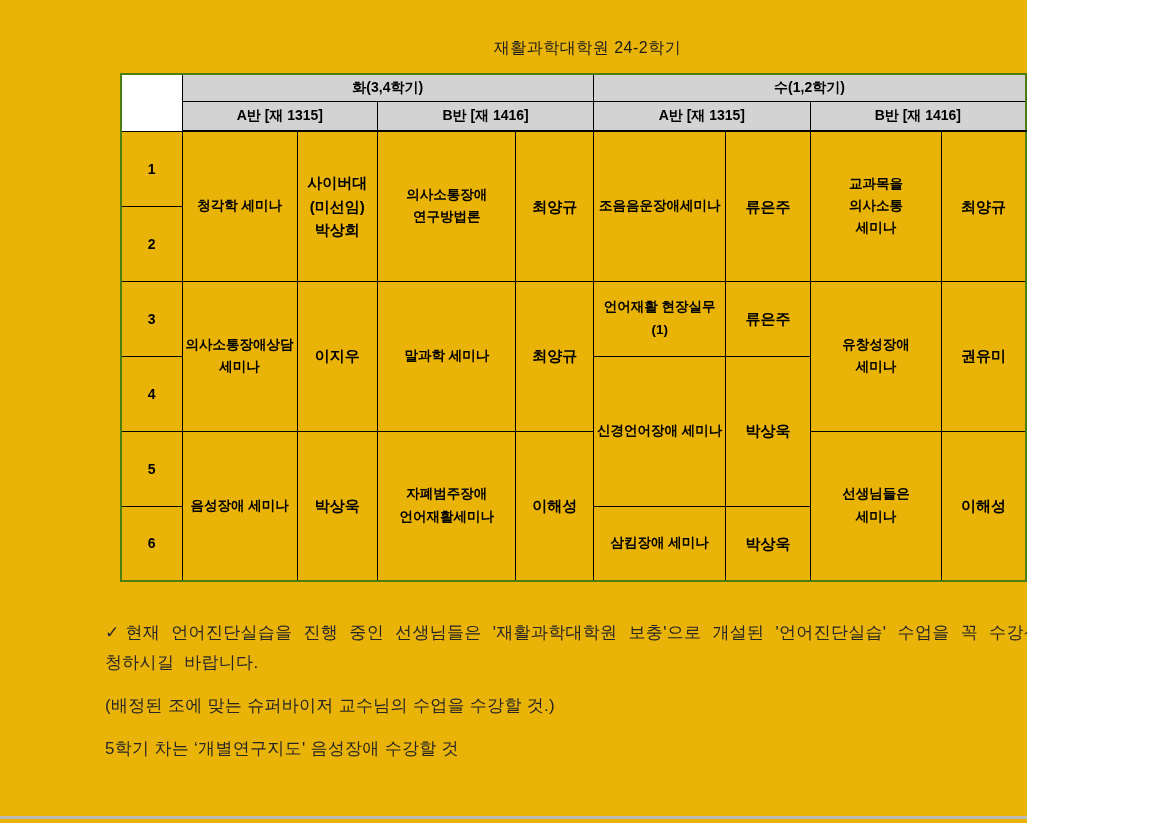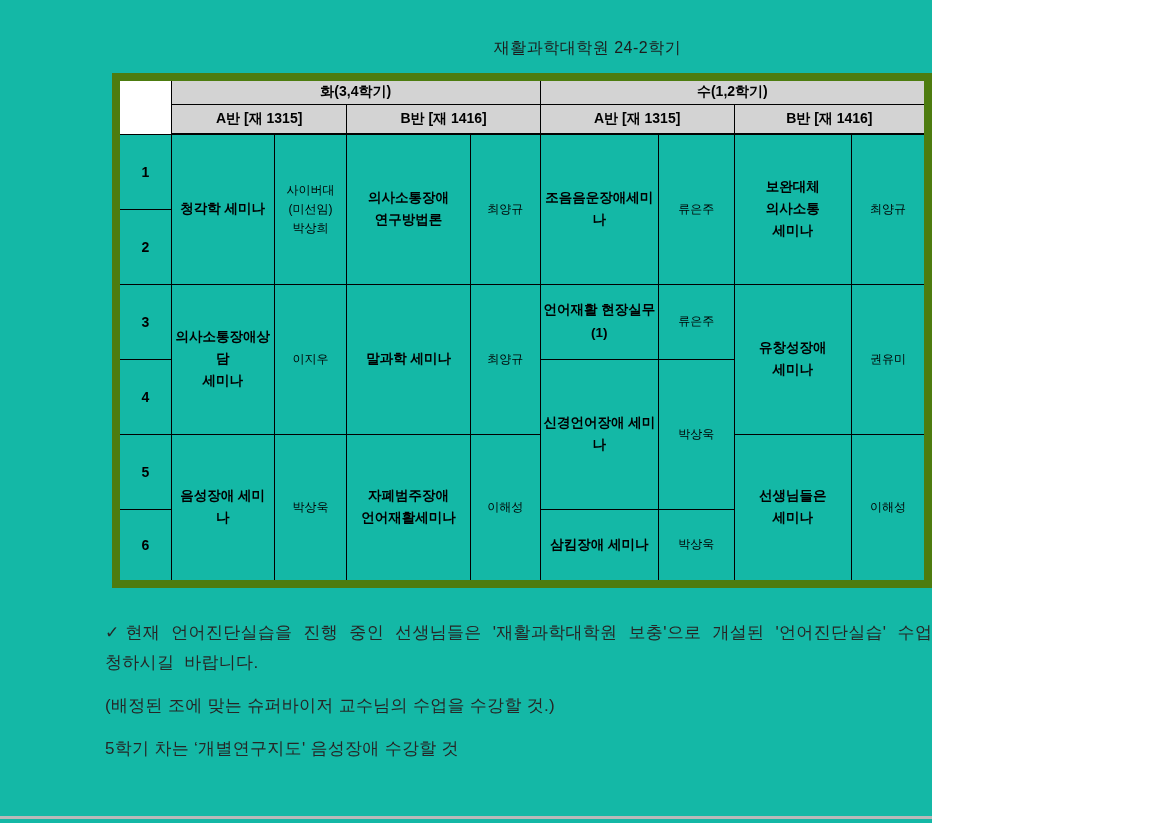--- a/index.html
+++ b/index.html
@@ -3,42 +3,42 @@
 <meta charset="utf-8">
 <style>
   html, body {
     margin: 0;
     padding: 0;
     background: #ffffff;
     font-family: "Liberation Sans", "DejaVu Sans", sans-serif;
   }
   .page {
     position: relative;
-    width: 932px;
+    width: 1027px;
     height: 823px;
-    background: #14b8a6;
+    background: #eab308;
     overflow: hidden;
   }
   .doc-title {
     position: absolute;
     top: 38px;
     left: 120px;
     width: 935px;
     text-align: center;
     font-size: 16px;
     letter-spacing: 0.5px;
     color: #1c1c1c;
   }
   table.schedule {
     position: absolute;
     top: 73px;
-    left: 112px;
+    left: 120px;
     border-collapse: collapse;
     table-layout: fixed;
-    border: 8px solid #4d7c0f;
+    border: 2px solid #4d7c0f;
   }
   table.schedule th, table.schedule td {
     border: 1px solid #000;
     padding: 0 2px;
     text-align: center;
     vertical-align: middle;
     color: #000;
     overflow: hidden;
   }
   tr.day-row { height: 27px; }
@@ -58,22 +58,22 @@
     font-weight: bold;
     font-size: 14px;
   }
   td.course {
     font-weight: bold;
     font-size: 13.5px;
     white-space: pre-line;
     line-height: 1.65;
   }
   td.prof {
-    font-weight: normal;
-    font-size: 12px;
+    font-weight: bold;
+    font-size: 15px;
     white-space: pre-line;
     line-height: 1.55;
   }
   .notes {
     position: absolute;
     top: 605px;
     left: 92px;
     width: 962px;
     font-size: 17px;
     line-height: 30px;
@@ -135,21 +135,21 @@
         <td class="period">1</td>
         <td class="course" rowspan="2">청각학 세미나</td>
         <td class="prof" rowspan="2">사이버대
 (미선임)
 박상희</td>
         <td class="course" rowspan="2">의사소통장애
 연구방법론</td>
         <td class="prof" rowspan="2">최양규</td>
         <td class="course" rowspan="2">조음음운장애세미나</td>
         <td class="prof" rowspan="2">류은주</td>
-        <td class="course" rowspan="2">보완대체
+        <td class="course" rowspan="2">교과목을
 의사소통
 세미나</td>
         <td class="prof" rowspan="2">최양규</td>
       </tr>
       <tr>
         <td class="period">2</td>
       </tr>
       <tr>
         <td class="period">3</td>
         <td class="course" rowspan="2">의사소통장애상담

